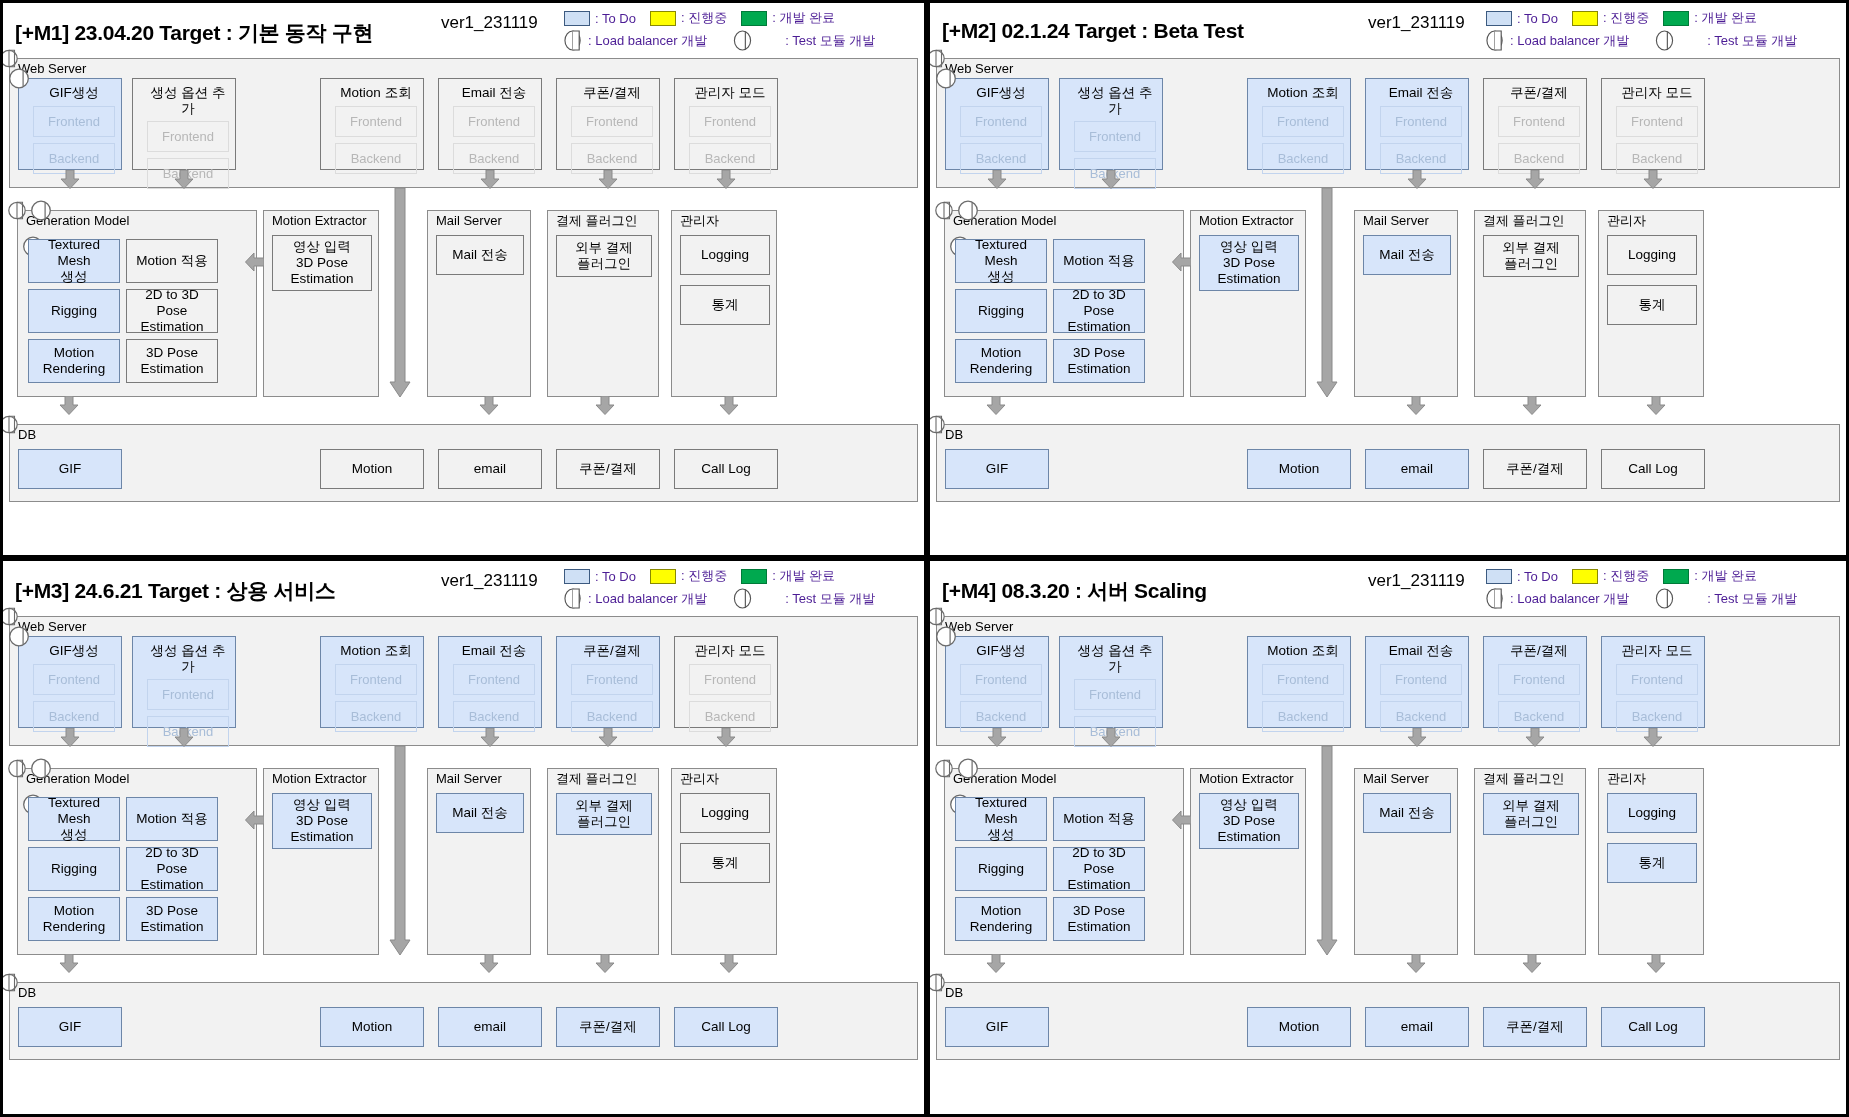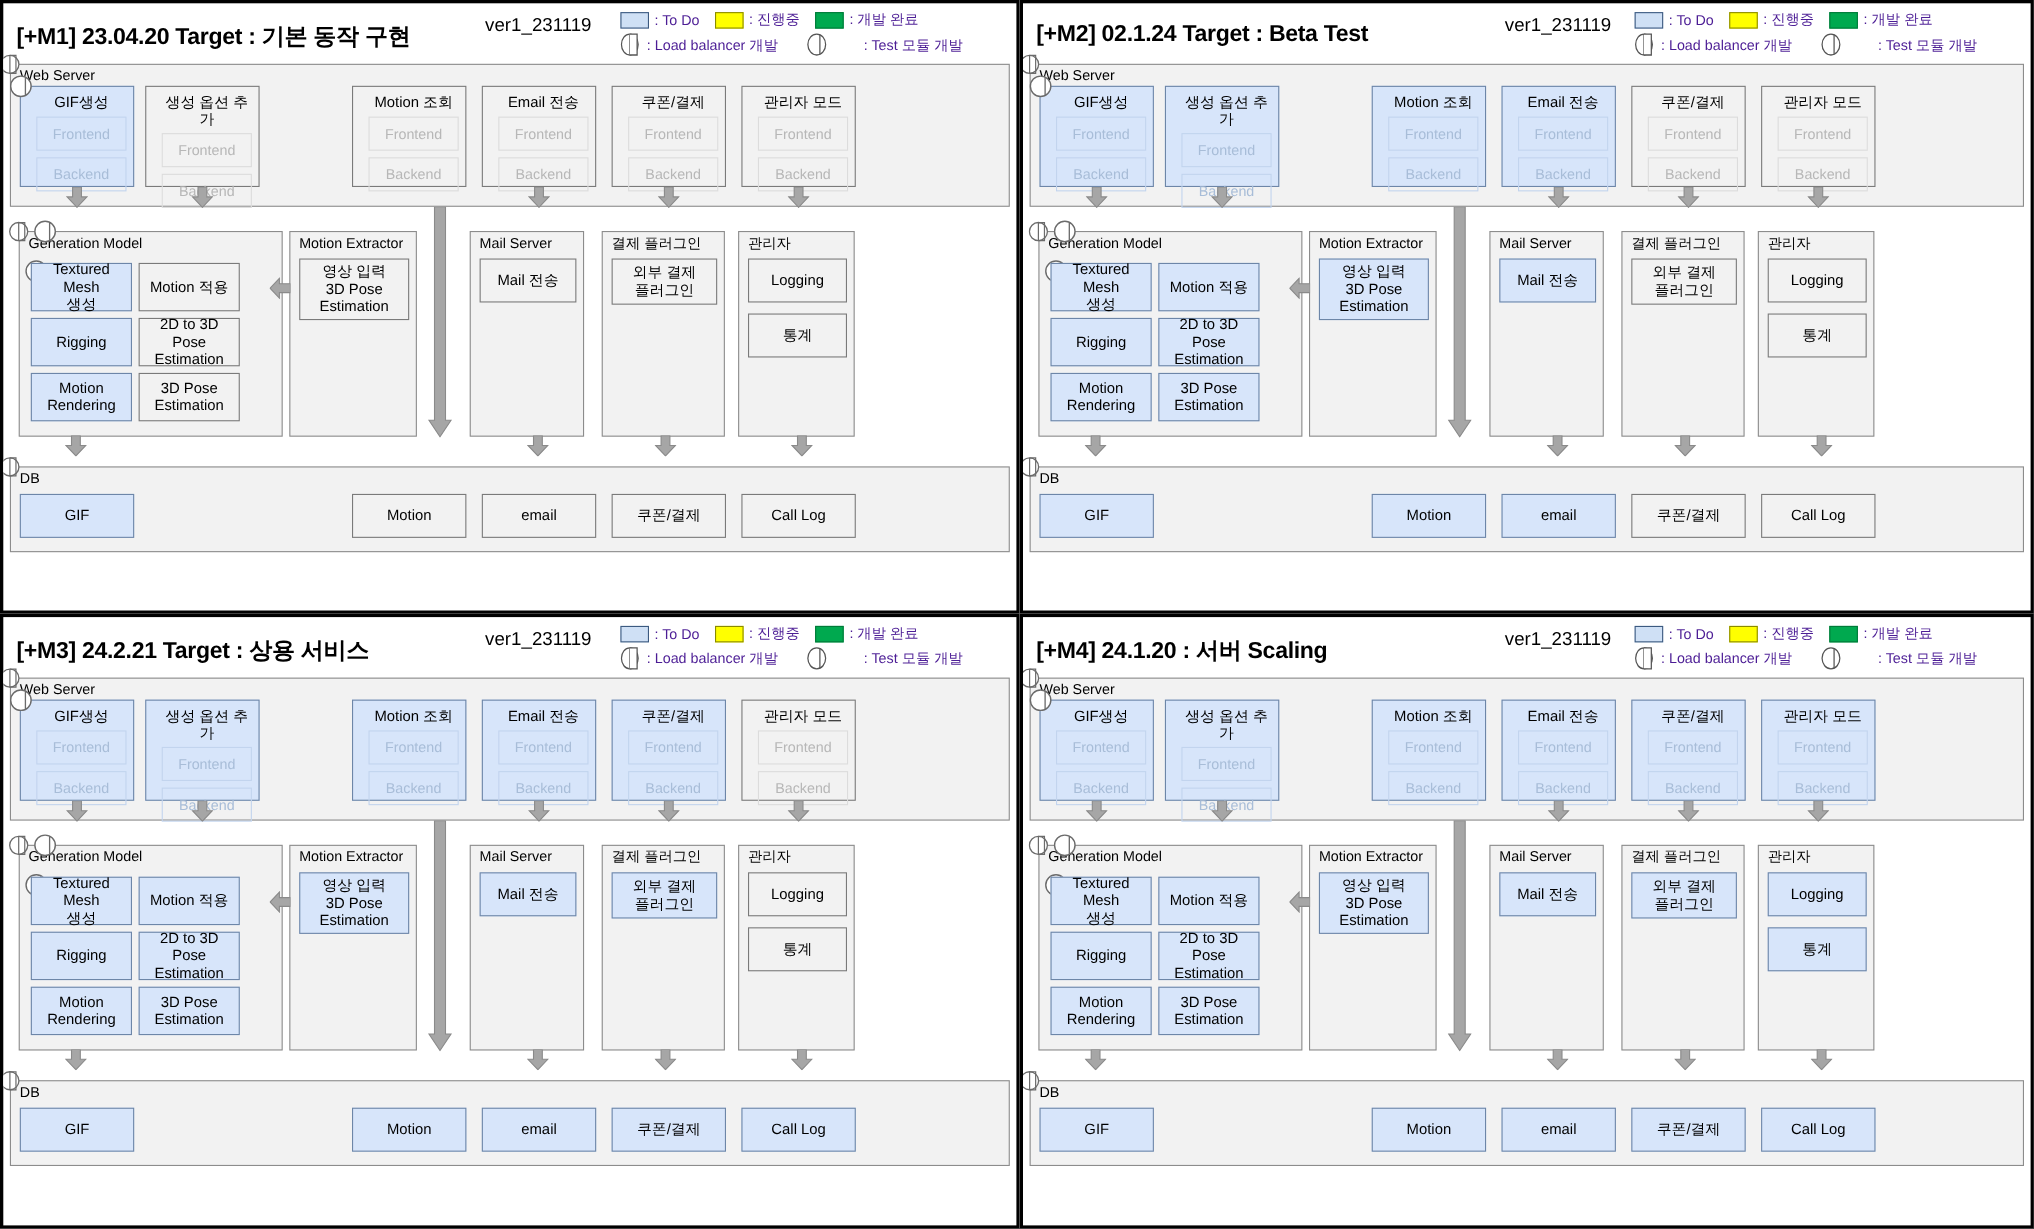--- a/index.html
+++ b/index.html
@@ -631,21 +631,21 @@
           </div>
           <div class="box" style="position: absolute; left: 664px; top: 24px; width: 104px; height: 40px;">
             <span>Call Log</span>
           </div>
         </div>
       </div>
     </div>
     <div class="panel">
       <div class="panel-inner">
         <div class="phead">
-          <div class="ptitle">[+M3] 24.2.21 Target : 상용 서비스</div>
+          <div class="ptitle">[+M3] 24.6.21 Target : 상용 서비스</div>
           <div class="pver">ver1_231119</div>
           <div class="legend">
             <div class="legrow legrow1">
               <div class="legitem">
                 <span class="swatch sw-todo"></span>
                 <span class="lbl">: To Do</span>
               </div>
               <div class="legitem">
                 <span class="swatch sw-prog"></span>
                 <span class="lbl">: 진행중</span>
@@ -873,21 +873,21 @@
           </div>
           <div class="box blue" style="position: absolute; left: 664px; top: 24px; width: 104px; height: 40px;">
             <span>Call Log</span>
           </div>
         </div>
       </div>
     </div>
     <div class="panel">
       <div class="panel-inner">
         <div class="phead">
-          <div class="ptitle">[+M4] 24.1.20 : 서버 Scaling</div>
+          <div class="ptitle">[+M4] 08.3.20 : 서버 Scaling</div>
           <div class="pver">ver1_231119</div>
           <div class="legend">
             <div class="legrow legrow1">
               <div class="legitem">
                 <span class="swatch sw-todo"></span>
                 <span class="lbl">: To Do</span>
               </div>
               <div class="legitem">
                 <span class="swatch sw-prog"></span>
                 <span class="lbl">: 진행중</span>

